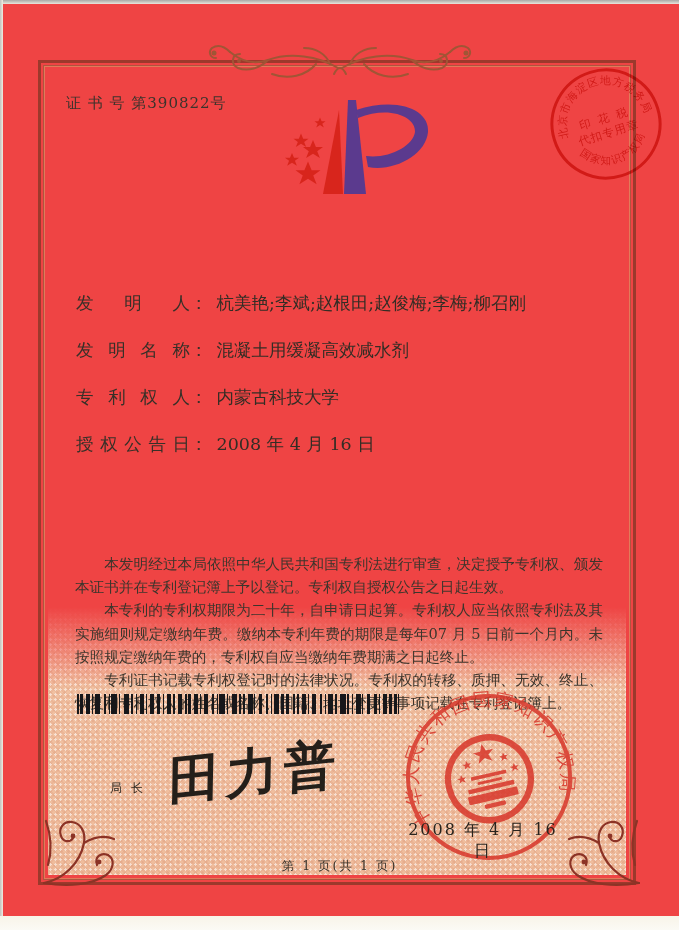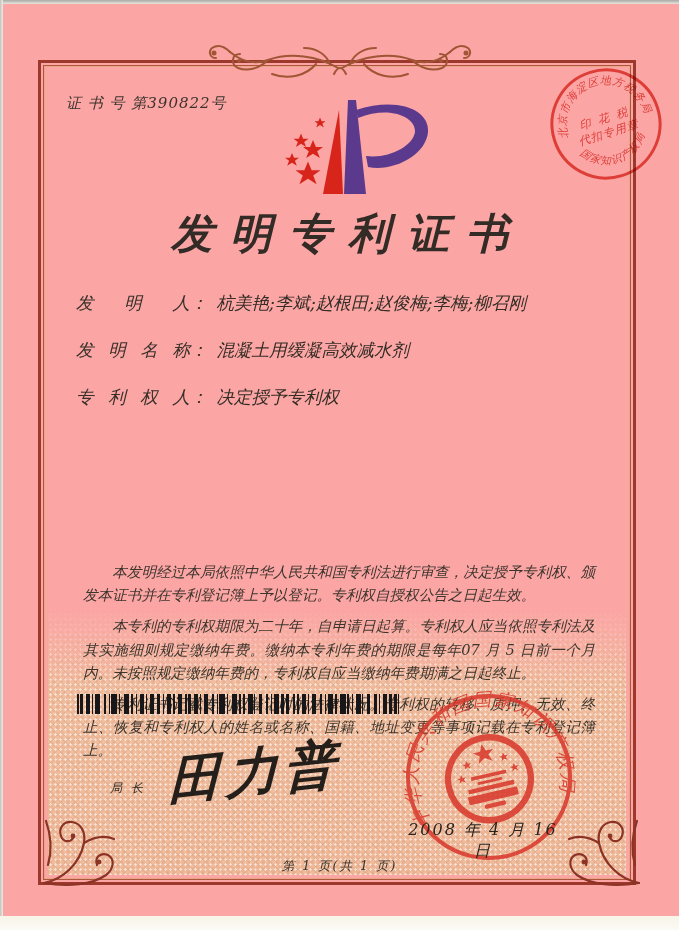--- a/index.html
+++ b/index.html
@@ -1,17 +1,17 @@
 <!DOCTYPE html>
 <html><head>
 <meta charset="utf-8">
 <style>
   html,body{margin:0;padding:0;background:#ffffff;}
-  #page{position:relative;width:679px;height:930px;background:#fca5a5;overflow:hidden;
-        font-family:"DejaVu Serif","Liberation Serif",serif;color:#332d27;font-style:italic;}
+  #page{position:relative;width:679px;height:930px;background:#ef4444;overflow:hidden;
+        font-family:"DejaVu Serif","Liberation Serif",serif;color:#332d27;}
   
   .scan-edge-top{position:absolute;left:0;top:0;right:0;height:4px;
     background:linear-gradient(#a9a9a6,#e9e6dc);}
   .scan-edge-left{position:absolute;left:0;top:0;bottom:0;width:3px;
     background:linear-gradient(90deg,#c2c2bf,#efece1);}
   .scan-edge-bottom{position:absolute;left:0;bottom:0;right:0;height:14px;
     background:linear-gradient(#f8f4e8,#fbfaf5);}
   
   .frame{position:absolute;left:38px;top:60px;width:598px;height:825px;
     border:3px solid #9c392c;box-sizing:border-box;}
@@ -35,21 +35,21 @@
     font-size:42px;font-weight:700;letter-spacing:17px;padding-left:17px;color:#332c26;}
   
   .fields{position:absolute;left:76px;top:290px;width:530px;font-size:17.5px;}
   .frow{height:47px;line-height:26px;white-space:nowrap;}
   .flabel{display:inline-block;width:114px;text-align:justify;text-align-last:justify;color:#373028;}
   .fcolon{color:#373028;}
   .fvalue{margin-left:9px;color:#332d25;}
   
   .body-text{position:absolute;left:75px;right:76px;top:552px;font-size:14.6px;
     line-height:23.2px;color:#3c352c;text-align:justify;}
-  .body-text p{margin:8px;text-indent:2em;}
+  .body-text p{margin:0;text-indent:2em;}
   
   .barcode{position:absolute;left:77px;top:694px;width:324px;height:20px;
     background:
      repeating-linear-gradient(90deg,#17171a 0 2px,transparent 2px 5px,#17171a 5px 6px,transparent 6px 9px,#17171a 9px 13px,transparent 13px 15px,#17171a 15px 16px,transparent 16px 20px,#17171a 20px 23px,transparent 23px 27px),
      repeating-linear-gradient(90deg,transparent 0 3px,#17171a 3px 5px,transparent 5px 11px,#17171a 11px 12px,transparent 12px 18px,#17171a 18px 21px,transparent 21px 31px);}
   
   .director{position:absolute;left:110px;top:780px;font-size:12px;letter-spacing:9px;color:#2f2a23;}
   .signature{position:absolute;left:168px;top:738px;font-size:52px;font-weight:700;
     letter-spacing:6px;color:#241f1a;transform:rotate(-6deg) skewX(-7deg);}
   
@@ -138,31 +138,33 @@
       <polygon points="0,-10 2.9,-3.1 10,-3.1 4.2,1.2 6.9,8.1 0,3.8 -6.9,8.1 -4.2,1.2 -10,-3.1 -2.9,-3.1" transform="translate(32,80) scale(1.25)"></polygon>
       <polygon points="63,16 47,100 67,100"></polygon>
     </g>
     <g fill="#5b3a8e">
       <polygon points="72,6 68,100 90,100 80,6"></polygon>
       <path d="M80,16 C122,2 154,16 152,38 C150,61 118,78 92,73 L90,62
                C113,65 137,52 139,38 C140,23 114,11 82,24 Z"></path>
     </g>
   </svg>
 
-  <div class="title">发明专利证书</div>
 
   <div class="fields">
     <div class="frow">
       <span class="flabel">发明人</span><span class="fcolon">：</span><span class="fvalue">杭美艳;李斌;赵根田;赵俊梅;李梅;柳召刚</span>
     </div>
     <div class="frow">
       <span class="flabel">发明名称</span><span class="fcolon">：</span><span class="fvalue">混凝土用缓凝高效减水剂</span>
     </div>
     <div class="frow">
-      <span class="flabel">专利权人</span><span class="fcolon">：</span><span class="fvalue">决定授予专利权</span>
+      <span class="flabel">专利权人</span><span class="fcolon">：</span><span class="fvalue">内蒙古科技大学</span>
+    </div>
+    <div class="frow">
+      <span class="flabel">授权公告日</span><span class="fcolon">：</span><span class="fvalue">2008 年 4 月 16 日</span>
     </div>
   </div>
 
   <div class="body-text">
     <p>本发明经过本局依照中华人民共和国专利法进行审查，决定授予专利权、颁发本证书并在专利登记簿上予以登记。专利权自授权公告之日起生效。</p>
     <p>本专利的专利权期限为二十年，自申请日起算。专利权人应当依照专利法及其实施细则规定缴纳年费。缴纳本专利年费的期限是每年07 月 5 日前一个月内。未按照规定缴纳年费的，专利权自应当缴纳年费期满之日起终止。</p>
     <p>专利证书记载专利权登记时的法律状况。专利权的转移、质押、无效、终止、恢复和专利权人的姓名或名称、国籍、地址变更等事项记载在专利登记簿上。</p>
   </div>
 
   <div class="barcode"></div>

